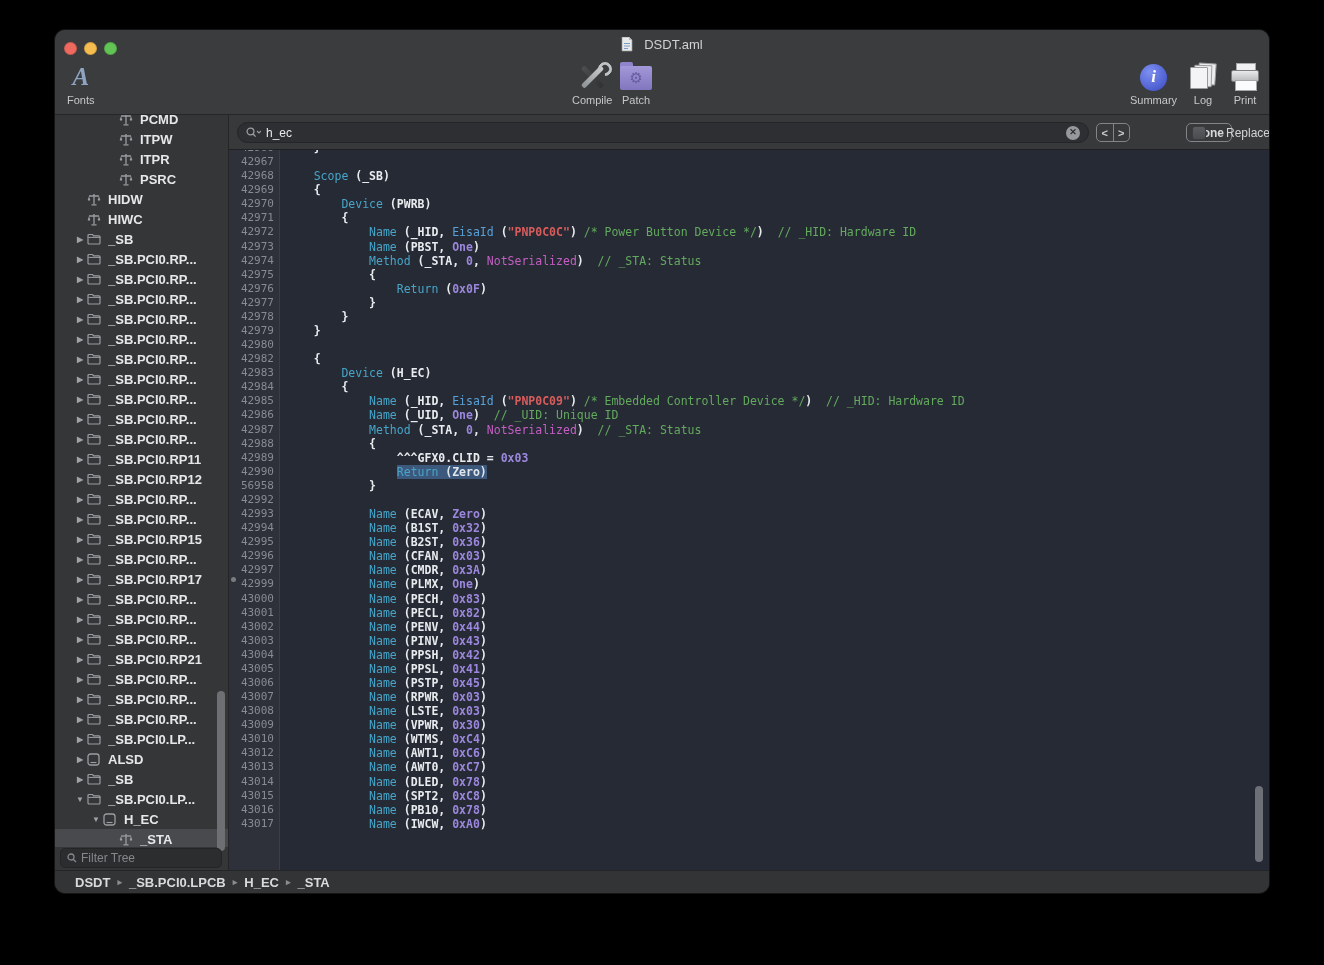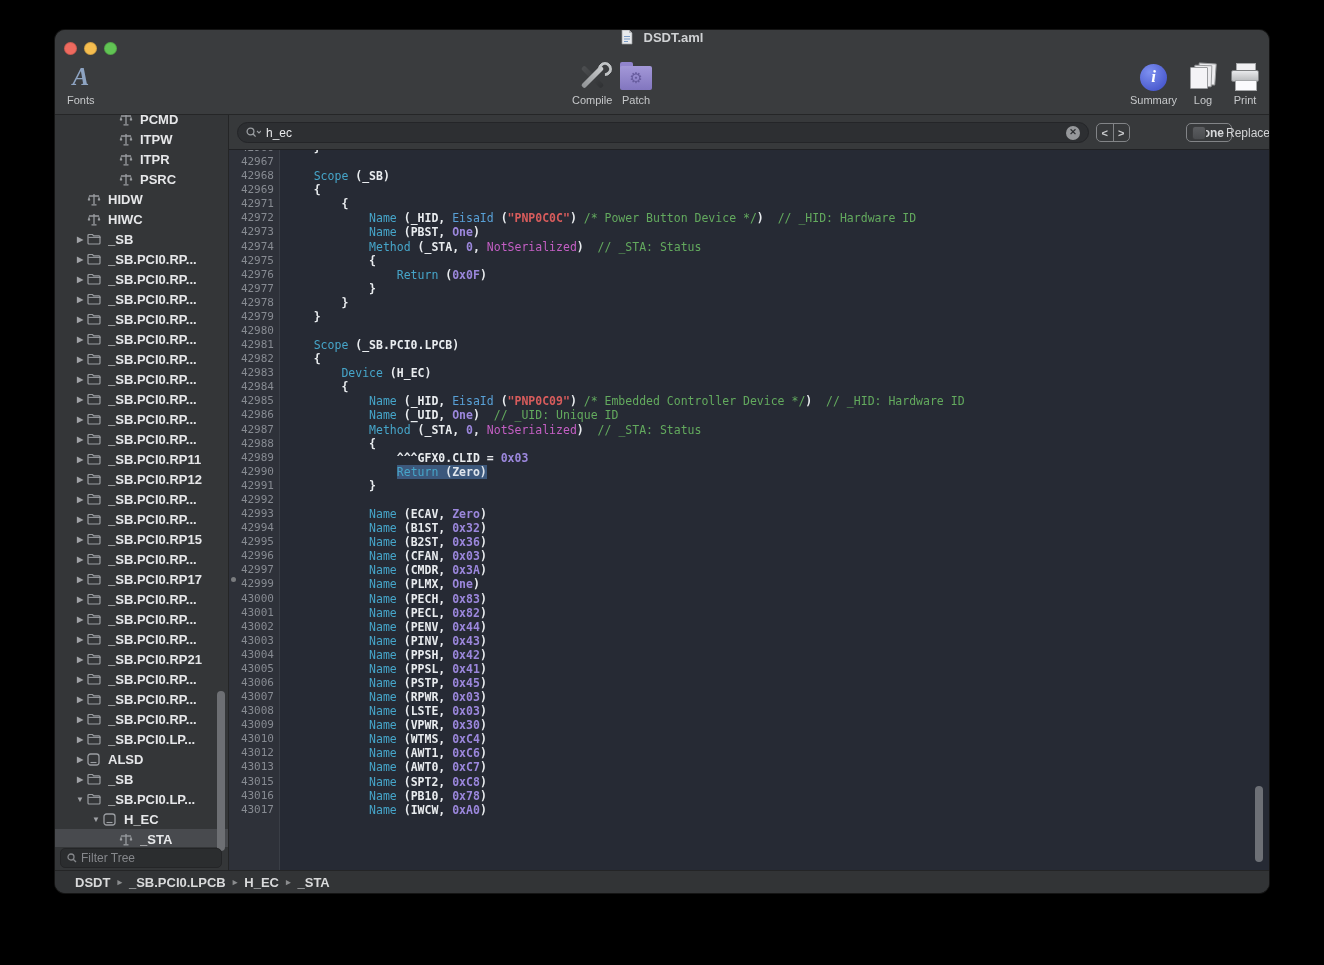--- a/index.html
+++ b/index.html
@@ -5,22 +5,22 @@
   html,body{margin:0;padding:0;background:#000;width:1324px;height:965px;overflow:hidden;
     font-family:"Liberation Sans",sans-serif;-webkit-font-smoothing:antialiased;}
   #window{position:absolute;left:55px;top:30px;width:1214px;height:863px;border-radius:10px;
     overflow:hidden;background:#37393b;box-shadow:0 0 0 1px rgba(255,255,255,.08);}
   
   #titlebar{position:absolute;left:0;top:0;right:0;height:28px;background:#3a3c3e;}
   .tl{position:absolute;top:12px;width:13px;height:13px;border-radius:50%;}
   #tl-close{left:9px;background:#ee6a5f;box-shadow:inset 0 0 0 1px rgba(0,0,0,.15);}
   #tl-min{left:29px;background:#f5bd4f;box-shadow:inset 0 0 0 1px rgba(0,0,0,.15);}
   #tl-zoom{left:49px;background:#61c454;box-shadow:inset 0 0 0 1px rgba(0,0,0,.15);}
-  #title{position:absolute;top:0;left:0;right:0;height:28px;display:flex;align-items:flex-start;
-    justify-content:center;gap:11px;color:#cfd1d3;font-size:13px;font-weight:700;}
+  #title{position:absolute;top:0;left:0;right:0;height:28px;display:flex;align-items:center;
+    justify-content:center;gap:11px;color:#cfd1d3;font-size:13px;font-weight:400;}
   #toolbar{position:absolute;left:0;top:28px;right:0;height:56px;background:#3a3c3e;
     border-bottom:1px solid #252627;}
   .tbtn{position:absolute;top:4px;display:flex;flex-direction:column;align-items:center;
     gap:2px;color:#c6c8ca;font-size:11px;}
   .tbtn .icobox{height:30px;display:flex;align-items:center;justify-content:center;}
   
   .fonts-a{font-family:"Liberation Serif",serif;font-style:italic;font-weight:bold;
     font-size:25px;color:#8ea4c2;line-height:28px;}
   
   .compile-ic{position:relative;width:30px;height:28px;}
@@ -656,61 +656,62 @@
         </div>
       </div>
 
       <div id="codeview">
         <div id="gutter-bg"></div>
         <div id="code-inner">
             <div class="code-row"><span class="code-num">42966</span><span class="code-txt"><span class="tk-w">    }</span></span></div>
             <div class="code-row"><span class="code-num">42967</span><span class="code-txt"></span></div>
             <div class="code-row"><span class="code-num">42968</span><span class="code-txt"><span class="tk-k">    Scope</span><span class="tk-w"> (_SB)</span></span></div>
             <div class="code-row"><span class="code-num">42969</span><span class="code-txt"><span class="tk-w">    {</span></span></div>
+            <div class="code-row"><span class="code-num">42970</span><span class="code-txt"><span class="tk-k">        Device</span><span class="tk-w"> (PWRB)</span></span></div>
             <div class="code-row"><span class="code-num">42971</span><span class="code-txt"><span class="tk-w">        {</span></span></div>
             <div class="code-row"><span class="code-num">42972</span><span class="code-txt"><span class="tk-k">            Name</span><span class="tk-w"> (_HID, </span><span class="tk-k2">EisaId</span><span class="tk-w"> (</span><span class="tk-s">"PNP0C0C"</span><span class="tk-w">) </span><span class="tk-c">/* Power Button Device */</span><span class="tk-w">)  </span><span class="tk-c">// _HID: Hardware ID</span></span></div>
             <div class="code-row"><span class="code-num">42973</span><span class="code-txt"><span class="tk-k">            Name</span><span class="tk-w"> (PBST, </span><span class="tk-n">One</span><span class="tk-w">)</span></span></div>
             <div class="code-row"><span class="code-num">42974</span><span class="code-txt"><span class="tk-k">            Method</span><span class="tk-w"> (_STA, </span><span class="tk-n">0</span><span class="tk-w">, </span><span class="tk-m">NotSerialized</span><span class="tk-w">)  </span><span class="tk-c">// _STA: Status</span></span></div>
             <div class="code-row"><span class="code-num">42975</span><span class="code-txt"><span class="tk-w">            {</span></span></div>
             <div class="code-row"><span class="code-num">42976</span><span class="code-txt"><span class="tk-k">                Return</span><span class="tk-w"> (</span><span class="tk-n">0x0F</span><span class="tk-w">)</span></span></div>
             <div class="code-row"><span class="code-num">42977</span><span class="code-txt"><span class="tk-w">            }</span></span></div>
             <div class="code-row"><span class="code-num">42978</span><span class="code-txt"><span class="tk-w">        }</span></span></div>
             <div class="code-row"><span class="code-num">42979</span><span class="code-txt"><span class="tk-w">    }</span></span></div>
             <div class="code-row"><span class="code-num">42980</span><span class="code-txt"></span></div>
-            <div class="code-row"><span class="code-num">42981</span><span class="code-txt"><span class="tk-k">    Scope</span><span class="tk-w"> (_SB.PCI0.LPCB)</span></span></div>
             <div class="code-row"><span class="code-num">42982</span><span class="code-txt"><span class="tk-w">    {</span></span></div>
             <div class="code-row"><span class="code-num">42983</span><span class="code-txt"><span class="tk-k">        Device</span><span class="tk-w"> (H_EC)</span></span></div>
             <div class="code-row"><span class="code-num">42984</span><span class="code-txt"><span class="tk-w">        {</span></span></div>
             <div class="code-row"><span class="code-num">42985</span><span class="code-txt"><span class="tk-k">            Name</span><span class="tk-w"> (_HID, </span><span class="tk-k2">EisaId</span><span class="tk-w"> (</span><span class="tk-s">"PNP0C09"</span><span class="tk-w">) </span><span class="tk-c">/* Embedded Controller Device */</span><span class="tk-w">)  </span><span class="tk-c">// _HID: Hardware ID</span></span></div>
             <div class="code-row"><span class="code-num">42986</span><span class="code-txt"><span class="tk-k">            Name</span><span class="tk-w"> (_UID, </span><span class="tk-n">One</span><span class="tk-w">)  </span><span class="tk-c">// _UID: Unique ID</span></span></div>
             <div class="code-row"><span class="code-num">42987</span><span class="code-txt"><span class="tk-k">            Method</span><span class="tk-w"> (_STA, </span><span class="tk-n">0</span><span class="tk-w">, </span><span class="tk-m">NotSerialized</span><span class="tk-w">)  </span><span class="tk-c">// _STA: Status</span></span></div>
             <div class="code-row"><span class="code-num">42988</span><span class="code-txt"><span class="tk-w">            {</span></span></div>
             <div class="code-row"><span class="code-num">42989</span><span class="code-txt"><span class="tk-w">                ^^^GFX0.CLID = </span><span class="tk-n">0x03</span></span></div>
             <div class="code-row"><span class="code-num">42990</span><span class="code-txt"><span class="tk-w">                </span><span class="tk-selk">Return</span><span class="tk-selw"> (Zero)</span></span></div>
-            <div class="code-row"><span class="code-num">42991</span><span class="code-txt"><span class="tk-w">            }</span></span></div>
+            <div class="code-row"><span class="code-num">56958</span><span class="code-txt"><span class="tk-w">            }</span></span></div>
             <div class="code-row"><span class="code-num">42992</span><span class="code-txt"></span></div>
             <div class="code-row"><span class="code-num">42993</span><span class="code-txt"><span class="tk-k">            Name</span><span class="tk-w"> (ECAV, </span><span class="tk-n">Zero</span><span class="tk-w">)</span></span></div>
             <div class="code-row"><span class="code-num">42994</span><span class="code-txt"><span class="tk-k">            Name</span><span class="tk-w"> (B1ST, </span><span class="tk-n">0x32</span><span class="tk-w">)</span></span></div>
             <div class="code-row"><span class="code-num">42995</span><span class="code-txt"><span class="tk-k">            Name</span><span class="tk-w"> (B2ST, </span><span class="tk-n">0x36</span><span class="tk-w">)</span></span></div>
             <div class="code-row"><span class="code-num">42996</span><span class="code-txt"><span class="tk-k">            Name</span><span class="tk-w"> (CFAN, </span><span class="tk-n">0x03</span><span class="tk-w">)</span></span></div>
             <div class="code-row"><span class="code-num">42997</span><span class="code-txt"><span class="tk-k">            Name</span><span class="tk-w"> (CMDR, </span><span class="tk-n">0x3A</span><span class="tk-w">)</span></span></div>
             <div class="code-row"><span class="code-num">42999</span><span class="code-txt"><span class="tk-k">            Name</span><span class="tk-w"> (PLMX, </span><span class="tk-n">One</span><span class="tk-w">)</span></span></div>
             <div class="code-row"><span class="code-num">43000</span><span class="code-txt"><span class="tk-k">            Name</span><span class="tk-w"> (PECH, </span><span class="tk-n">0x83</span><span class="tk-w">)</span></span></div>
             <div class="code-row"><span class="code-num">43001</span><span class="code-txt"><span class="tk-k">            Name</span><span class="tk-w"> (PECL, </span><span class="tk-n">0x82</span><span class="tk-w">)</span></span></div>
             <div class="code-row"><span class="code-num">43002</span><span class="code-txt"><span class="tk-k">            Name</span><span class="tk-w"> (PENV, </span><span class="tk-n">0x44</span><span class="tk-w">)</span></span></div>
             <div class="code-row"><span class="code-num">43003</span><span class="code-txt"><span class="tk-k">            Name</span><span class="tk-w"> (PINV, </span><span class="tk-n">0x43</span><span class="tk-w">)</span></span></div>
             <div class="code-row"><span class="code-num">43004</span><span class="code-txt"><span class="tk-k">            Name</span><span class="tk-w"> (PPSH, </span><span class="tk-n">0x42</span><span class="tk-w">)</span></span></div>
             <div class="code-row"><span class="code-num">43005</span><span class="code-txt"><span class="tk-k">            Name</span><span class="tk-w"> (PPSL, </span><span class="tk-n">0x41</span><span class="tk-w">)</span></span></div>
             <div class="code-row"><span class="code-num">43006</span><span class="code-txt"><span class="tk-k">            Name</span><span class="tk-w"> (PSTP, </span><span class="tk-n">0x45</span><span class="tk-w">)</span></span></div>
             <div class="code-row"><span class="code-num">43007</span><span class="code-txt"><span class="tk-k">            Name</span><span class="tk-w"> (RPWR, </span><span class="tk-n">0x03</span><span class="tk-w">)</span></span></div>
             <div class="code-row"><span class="code-num">43008</span><span class="code-txt"><span class="tk-k">            Name</span><span class="tk-w"> (LSTE, </span><span class="tk-n">0x03</span><span class="tk-w">)</span></span></div>
             <div class="code-row"><span class="code-num">43009</span><span class="code-txt"><span class="tk-k">            Name</span><span class="tk-w"> (VPWR, </span><span class="tk-n">0x30</span><span class="tk-w">)</span></span></div>
             <div class="code-row"><span class="code-num">43010</span><span class="code-txt"><span class="tk-k">            Name</span><span class="tk-w"> (WTMS, </span><span class="tk-n">0xC4</span><span class="tk-w">)</span></span></div>
             <div class="code-row"><span class="code-num">43012</span><span class="code-txt"><span class="tk-k">            Name</span><span class="tk-w"> (AWT1, </span><span class="tk-n">0xC6</span><span class="tk-w">)</span></span></div>
             <div class="code-row"><span class="code-num">43013</span><span class="code-txt"><span class="tk-k">            Name</span><span class="tk-w"> (AWT0, </span><span class="tk-n">0xC7</span><span class="tk-w">)</span></span></div>
+            <div class="code-row"><span class="code-num">43014</span><span class="code-txt"><span class="tk-k">            Name</span><span class="tk-w"> (DLED, </span><span class="tk-n">0x78</span><span class="tk-w">)</span></span></div>
             <div class="code-row"><span class="code-num">43015</span><span class="code-txt"><span class="tk-k">            Name</span><span class="tk-w"> (SPT2, </span><span class="tk-n">0xC8</span><span class="tk-w">)</span></span></div>
             <div class="code-row"><span class="code-num">43016</span><span class="code-txt"><span class="tk-k">            Name</span><span class="tk-w"> (PB10, </span><span class="tk-n">0x78</span><span class="tk-w">)</span></span></div>
             <div class="code-row"><span class="code-num">43017</span><span class="code-txt"><span class="tk-k">            Name</span><span class="tk-w"> (IWCW, </span><span class="tk-n">0xA0</span><span class="tk-w">)</span></span></div>
           </div>
         <div id="editor-scrollbar"></div>
       </div>
     </div>
   </div>
 
   <div id="statusbar">

